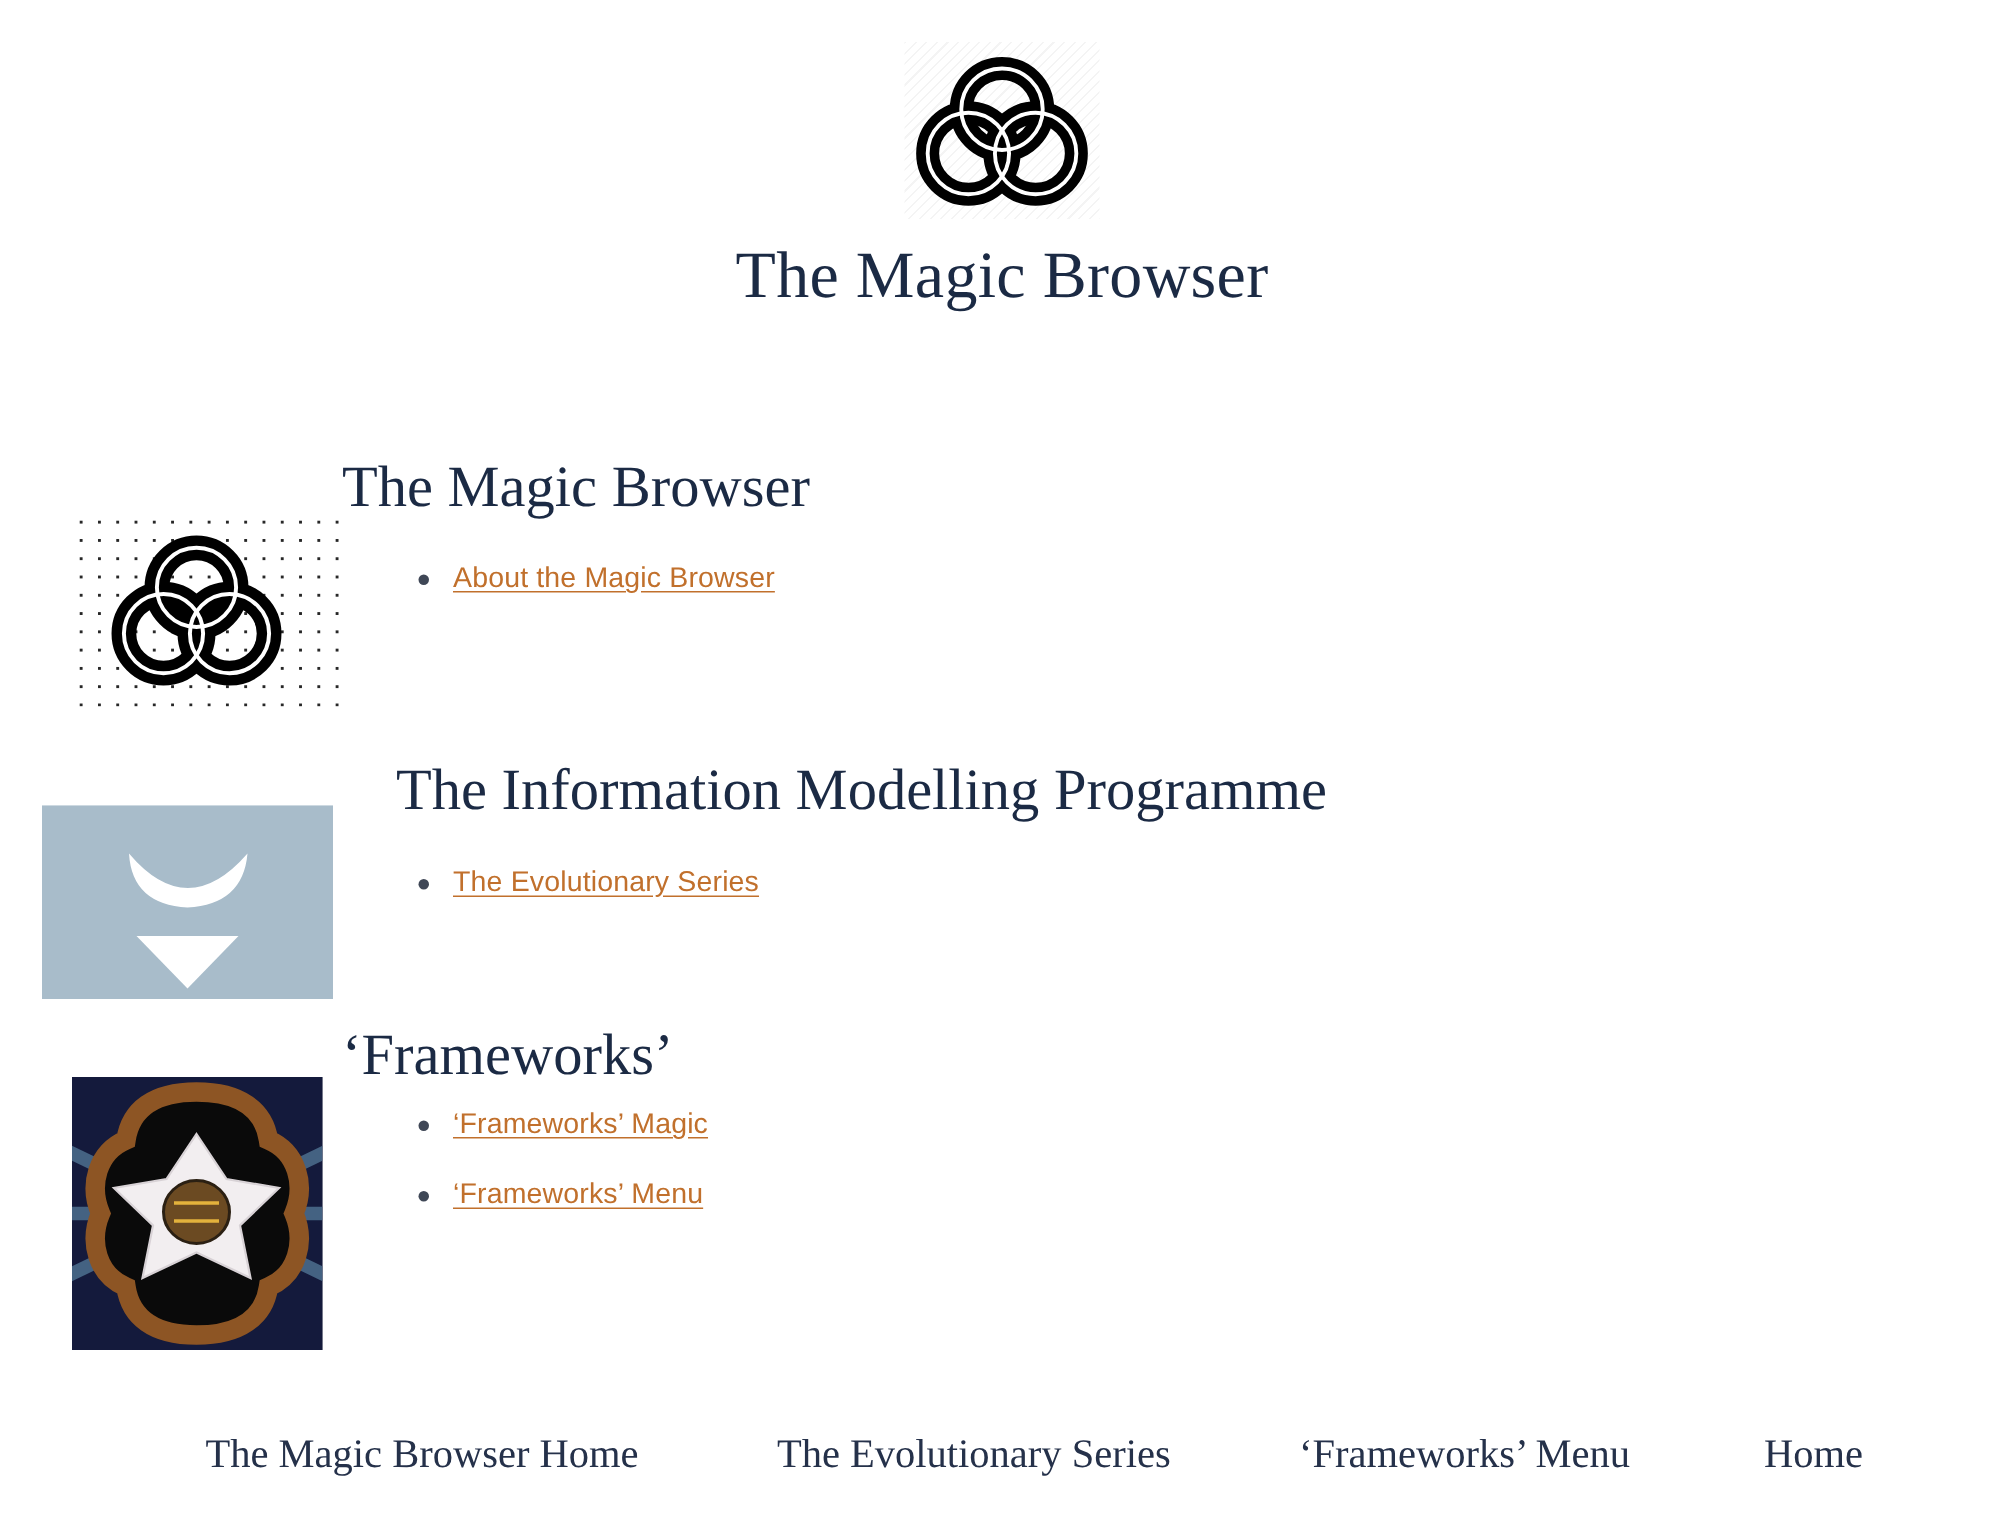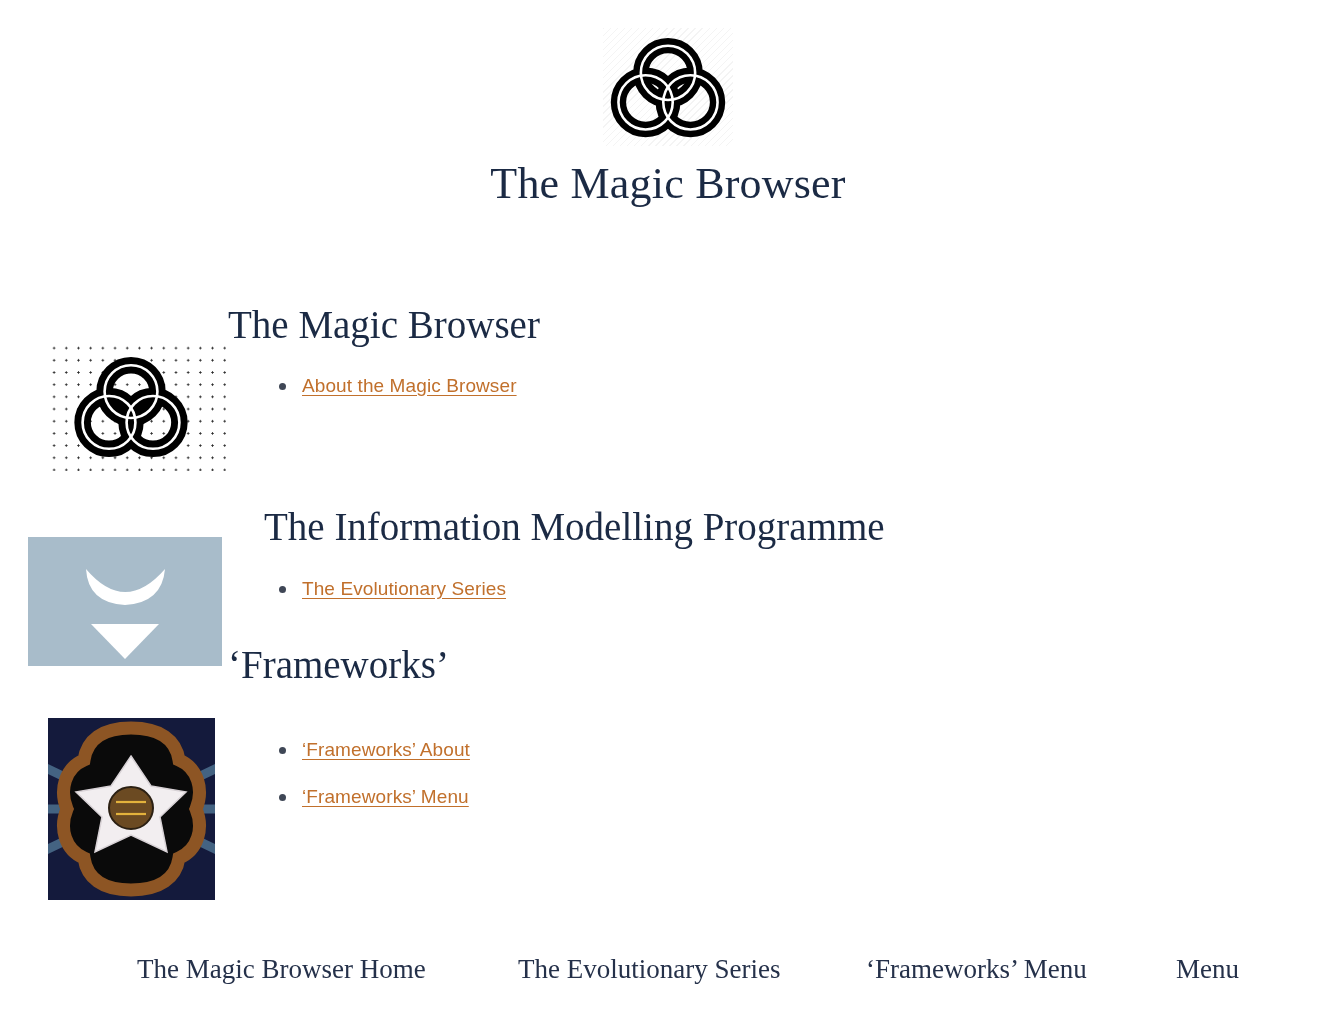--- a/index.html
+++ b/index.html
@@ -250,31 +250,31 @@
   <section class="section">
     <h2 class="section-heading" style="top:222px;margin-left:36px;">The Information Modelling Programme</h2>
     <ul class="link-list" style="top:292px;">
       <li>
         <a href="#">The Evolutionary Series</a>
       </li>
     </ul>
   </section>
 
   <section class="section">
-    <h2 class="section-heading" style="top:360px;text-align:right;">‘Frameworks’</h2>
+    <h2 class="section-heading" style="top:399px;text-align:right;">‘Frameworks’</h2>
     <ul class="link-list" style="top:453px;">
       <li>
-        <a href="#">‘Frameworks’ About</a>
+        <a href="#">‘Frameworks’ Magic</a>
       </li>
       <li>
         <a href="#">‘Frameworks’ Menu</a>
       </li>
     </ul>
   </section>
 
 </main>
 
 <nav class="footer-nav">
   <a href="#" style="left:137px;">The Magic Browser Home</a>
   <a href="#" style="left:518px;">The Evolutionary Series</a>
   <a href="#" style="left:866px;">‘Frameworks’ Menu</a>
-  <a href="#" style="left:1176px;">Menu</a>
+  <a href="#" style="left:1176px;">Home</a>
 </nav>
 
 </body></html>

